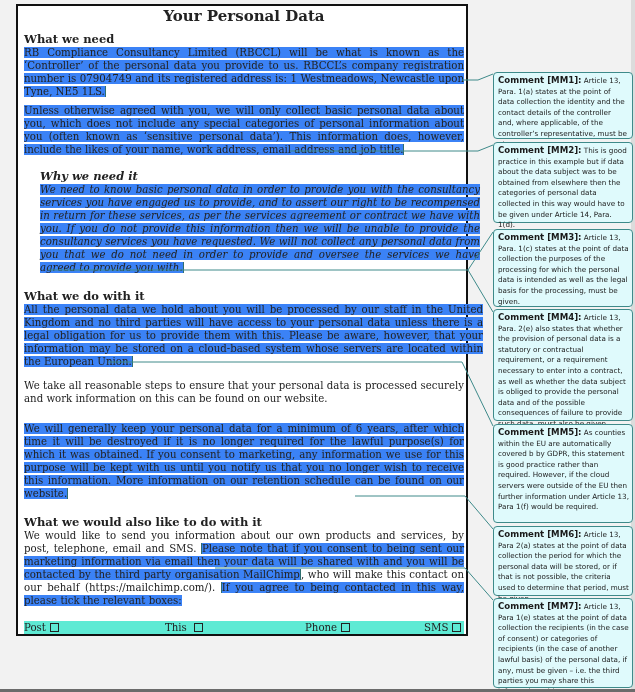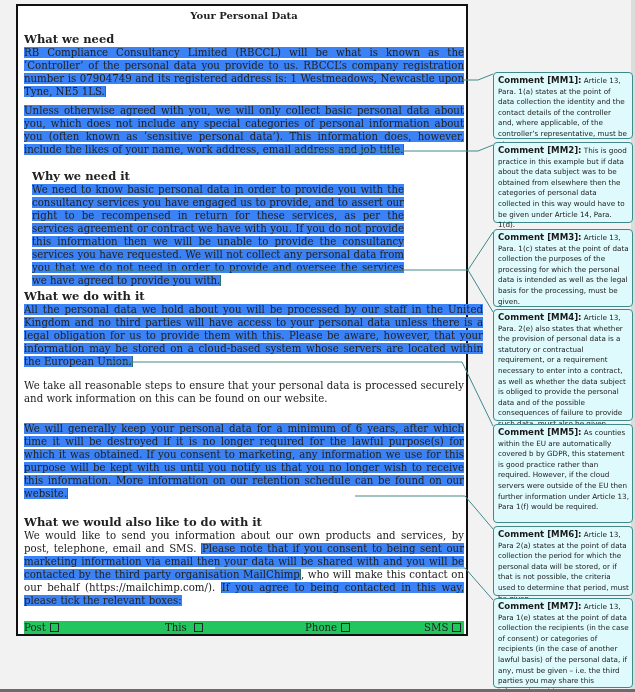--- a/index.html
+++ b/index.html
@@ -14,34 +14,34 @@
   .right-edge {
     position: absolute; top: 0; bottom: 0; right: 0; width: 4px; background: #dcdcdc;
   }
   .page {
     position: absolute; left: 16px; top: 4px; width: 452px; height: 632px;
     background: #ffffff; border: 2px solid #111; border-top: 2px solid #111;
     box-sizing: border-box;
   }
   .page-inner { position: absolute; left: 6px; top: 0; width: 440px; }
   .doc-title {
-    text-align: center; font-weight: bold; font-size: 10px; margin-top: 2px; height: 18px; line-height: 16px;
+    text-align: center; font-weight: bold; font-size: 15px; margin-top: 2px; height: 18px; line-height: 16px;
     color: #222;
   }
   .h {
     font-weight: bold; font-size: 11.5px; line-height: 13px; color: #222; margin: 0;
   }
   .p {
     font-size: 10.2px; line-height: 13px; color: #222; text-align: justify; margin: 0;
   }
   .hl { background: #3b82f6; }
   .anchor { display: inline-block; width: 1px; height: 11px; background: #2f6f6f; vertical-align: -2px; }
   .boxes-row {
     position: absolute; left: 0; width: 440px; top: 615px; height: 13px;
-    background: #22c55e; font-size: 10.2px; line-height: 13px; color: #222;
+    background: #5eead4; font-size: 10.2px; line-height: 13px; color: #222;
   }
   .box-item { position: absolute; top: 0; }
   .cb { display: inline-block; width: 7px; height: 7px; border: 1px solid #222; margin-left: 4px; vertical-align: -1px; }
 
   .comment {
     position: absolute; left: 493px; width: 140px; box-sizing: border-box;
     background: #dffafc; border: 1px solid #3e8a8a; border-radius: 4px;
     padding: 2px 3px 2px 4px;
     font-family: "DejaVu Sans", "Liberation Sans", sans-serif;
     font-size: 7.2px; line-height: 10.6px; color: #1a1a1a;
@@ -60,21 +60,21 @@
 
     <div style="position:absolute; top:27px; left:0; width:440px;">
       <div class="h">What we need</div>
       <div class="p"><span class="hl">RB Compliance Consultancy Limited (RBCCL) will be what is known as the ‘Controller’ of the personal data you provide to us. RBCCL’s company registration number is 07904749 and its registered address is: 1 Westmeadows, Newcastle upon Tyne, NE5 1LS.</span><span class="anchor"></span></div>
     </div>
 
     <div style="position:absolute; top:98px; left:0; width:440px;">
       <div class="p"><span class="hl">Unless otherwise agreed with you, we will only collect basic personal data about you, which does not include any special categories of personal information about you (often known as ‘sensitive personal data’). This information does, however, include the likes of your name, work address, email address and job title.</span><span class="anchor"></span></div>
     </div>
 
-    <div style="position:absolute; top:164px; left:8px; width:372px;">
+    <div style="position:absolute; top:164px; left:16px; width:440px;font-style:italic;">
       <div class="h">Why we need it</div>
       <div class="p"><span class="hl">We need to know basic personal data in order to provide you with the consultancy services you have engaged us to provide, and to assert our right to be recompensed in return for these services, as per the services agreement or contract we have with you. If you do not provide this information then we will be unable to provide the consultancy services you have requested. We will not collect any personal data from you that we do not need in order to provide and oversee the services we have agreed to provide you with.</span><span class="anchor"></span></div>
     </div>
 
     <div style="position:absolute; top:284px; left:0; width:459px;">
       <div class="h">What we do with it</div>
       <div class="p"><span class="hl">All the personal data we hold about you will be processed by our staff in the United Kingdom and no third parties will have access to your personal data unless there is a legal obligation for us to provide them with this. Please be aware, however, that your information may be stored on a cloud-based system whose servers are located within the European Union.</span><span class="anchor"></span></div>
     </div>
 
     <div style="position:absolute; top:373px; left:0; width:440px;">

